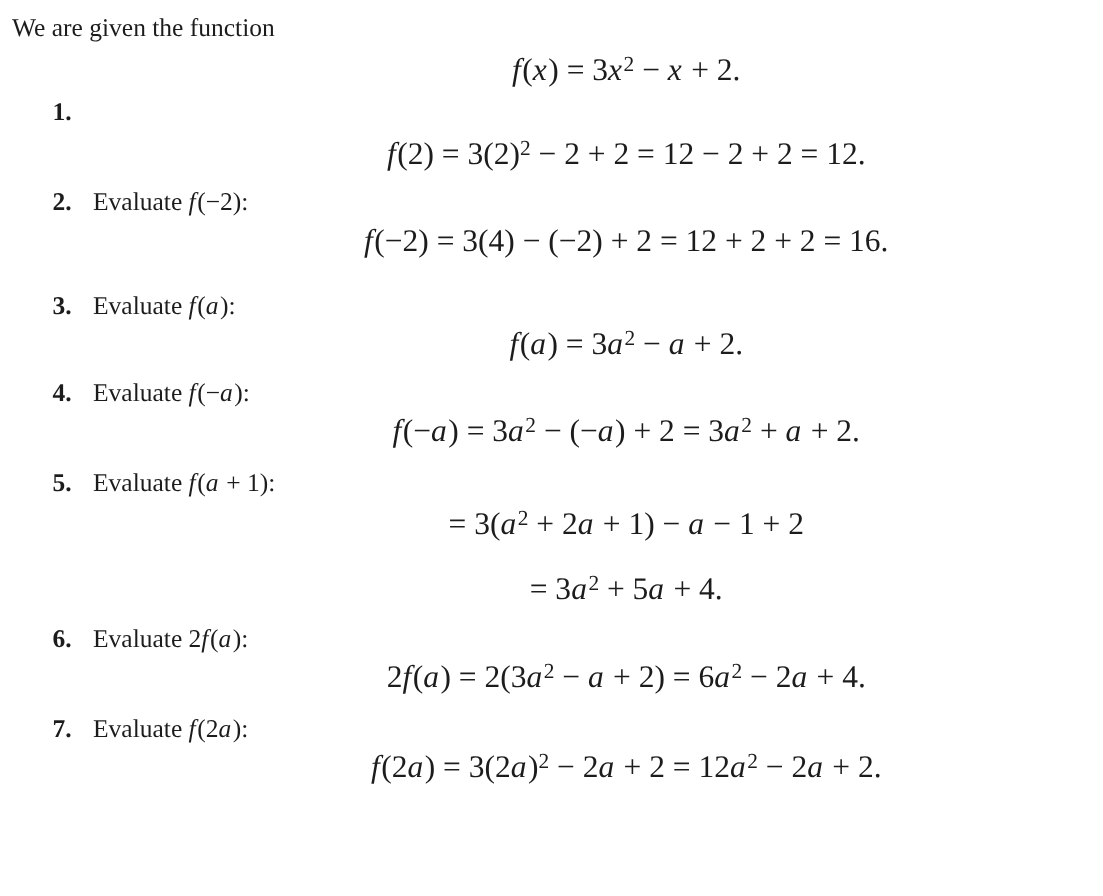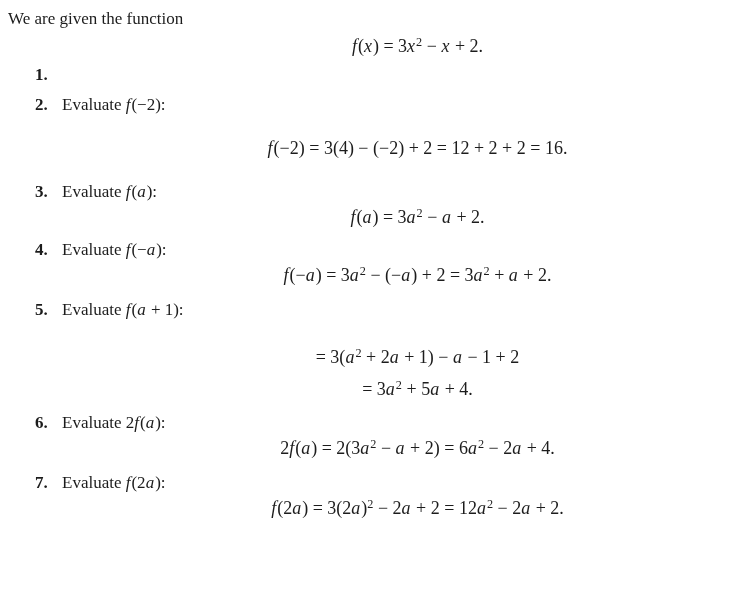--- a/index.html
+++ b/index.html
@@ -23,21 +23,21 @@
   }
   .intro {
     margin: 8px 0 0 8px;
     line-height: 22px;
   }
   
   .eq {
     padding-left: 100px;
     text-align: center;
     line-height: 28px;
-    font-size: 18px;
+    font-size: 21px;
     white-space: nowrap;
   }
   .eq sup, .label sup {
     font-size: 68%;
     line-height: 0;
     vertical-align: 6px;
     letter-spacing: 0;
   }
   .eq i, .label i {
     font-style: italic;
@@ -53,40 +53,41 @@
     font-weight: bold;
     min-width: 17px;
     display: inline-block;
   }
   .item .label {
     margin-left: 10px;
   }
   
   .mt2  { margin-top: 2px; }
   .mt4  { margin-top: 4px; }
-  .mt5  { margin-top: 4px; }
-  .mt7  { margin-top: 22px; }
+  .mt5  { margin-top: 15px; }
+  .mt7  { margin-top: 2px; }
   .mt8  { margin-top: 8px; }
   .mt9  { margin-top: 9px; }
   .mt10 { margin-top: 10px; }
-  .mt18 { margin-top: 18px; }
+  .mt18 { }
   .mt19 { margin-top: 19px; }
 </style>
 </head>
 <body>
 
 <div class="doc">
 
   <div class="intro">We are given the function</div>
 
   <div class="eq mt2"><i>f</i>(<i>x</i>) = 3<i>x</i><sup>2</sup> − <i>x</i> + 2.</div>
 
   <div class="item mt4">
     <span class="num">1.</span>
   </div>
+  <div class="eq mt2"><i>f</i>(2) = 3(2)<sup>2</sup> − 2 + 2 = 12 − 2 + 2 = 12.</div>
 
   <div class="item mt8">
     <span class="num">2.</span>
     <span class="label"><span>Evaluate</span>&nbsp;<span><i>f</i>(−2):</span></span>
   </div>
   <div class="eq mt18"><i>f</i>(−2) = 3(4) − (−2) + 2 = 12 + 2 + 2 = 16.</div>
 
   <div class="item mt19">
     <span class="num">3.</span>
     <span class="label"><span>Evaluate</span>&nbsp;<span><i>f</i>(<i>a</i>):</span></span>

